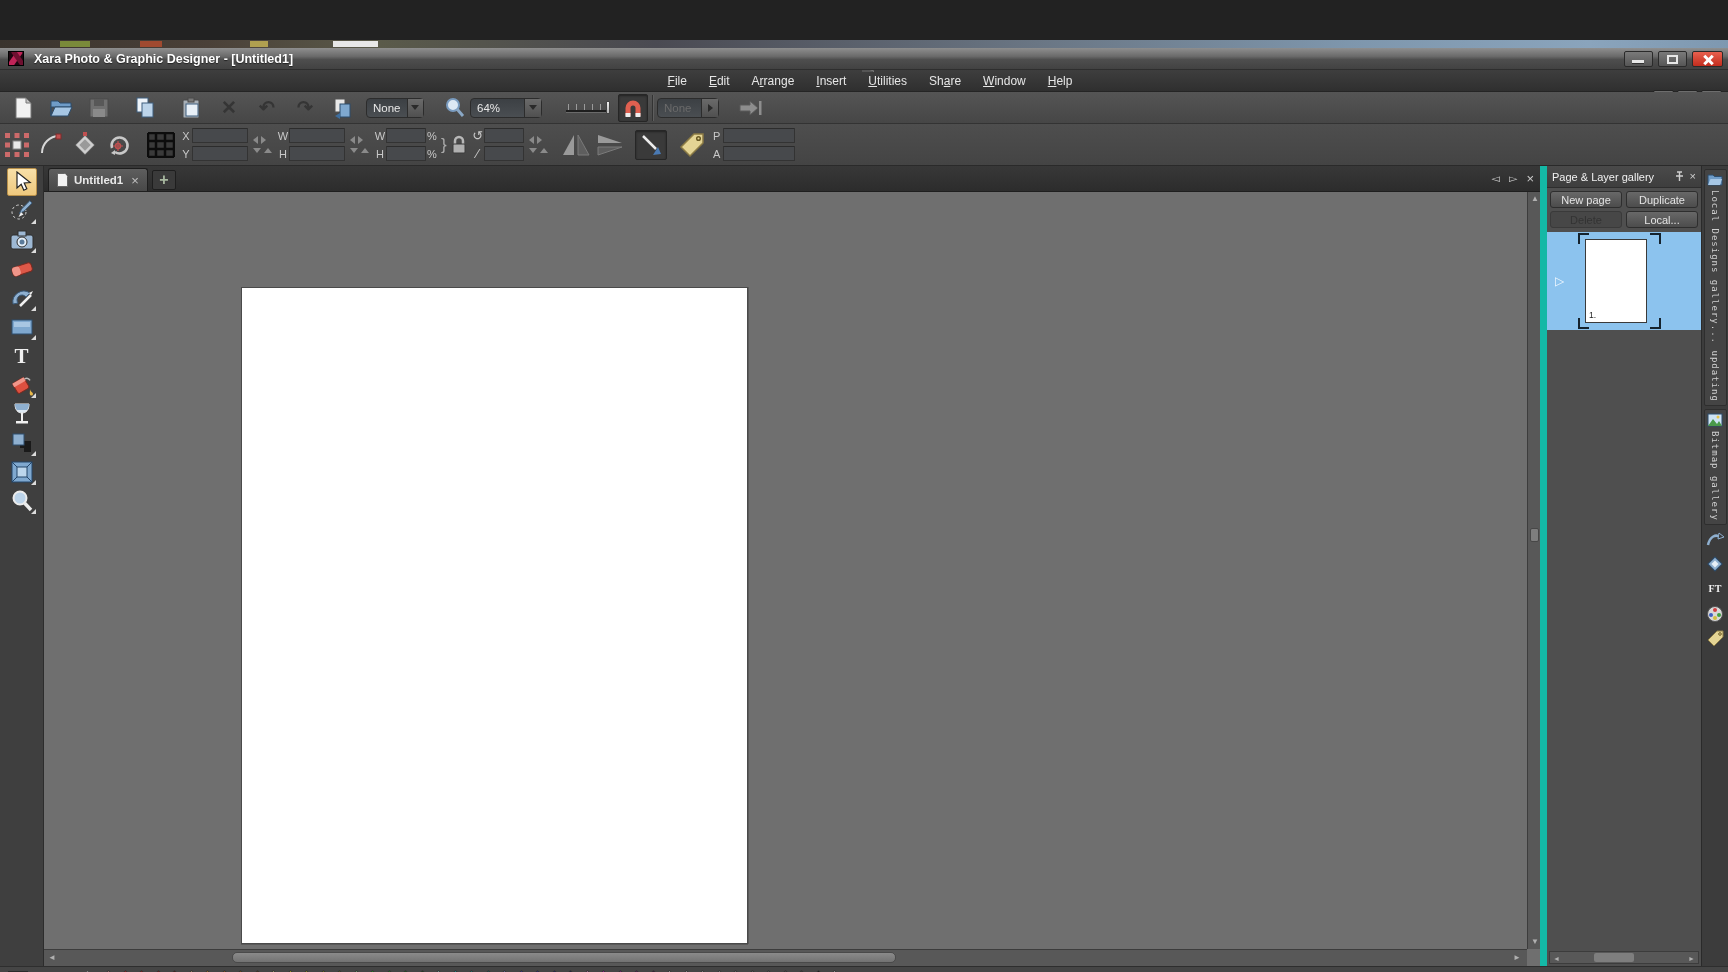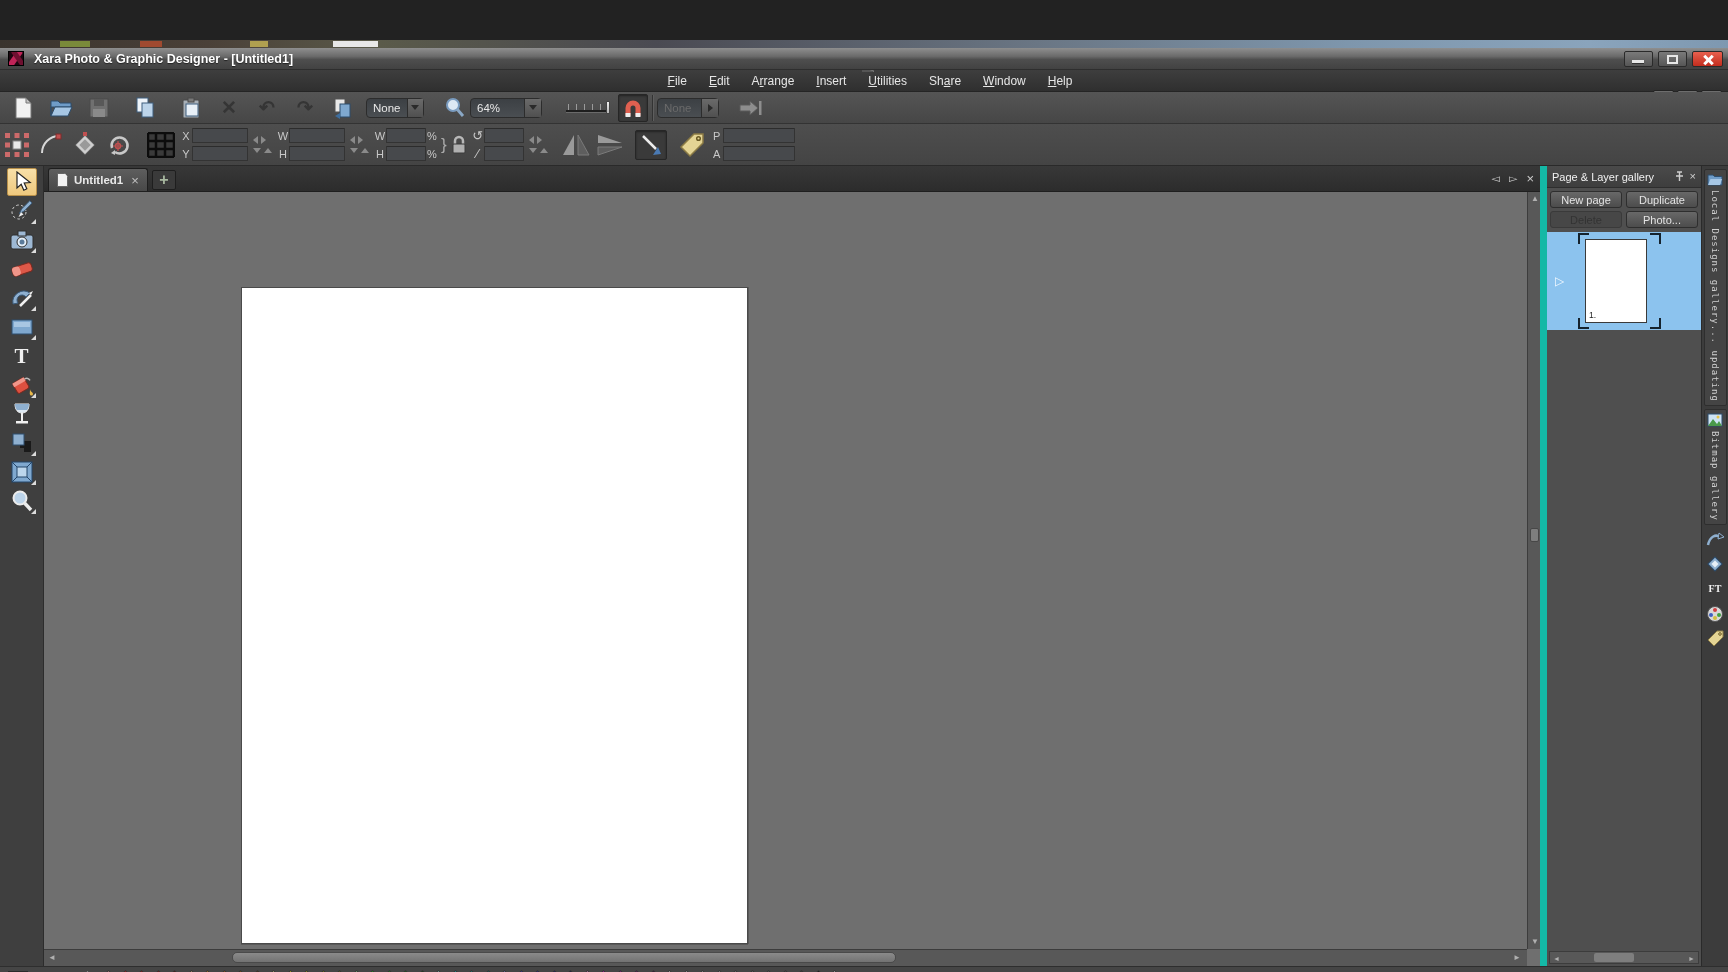--- a/index.html
+++ b/index.html
@@ -644,21 +644,21 @@
             </svg>
         </span>
         <span class="icon">×</span>
       </div>
       <div class="panel-btnrow">
         <div class="pbtn">New page</div>
         <div class="pbtn">Duplicate</div>
       </div>
       <div class="panel-btnrow">
         <div class="pbtn disabled">Delete</div>
-        <div class="pbtn">Photo...</div>
+        <div class="pbtn">Local...</div>
       </div>
       <div class="pagerow">
         <span class="expander">▷</span>
         <div class="pthumb">
           <span class="pnum">1.</span>
         </div>
         <div class="corner c-tl"></div>
         <div class="corner c-tr"></div>
         <div class="corner c-bl"></div>
         <div class="corner c-br"></div>

